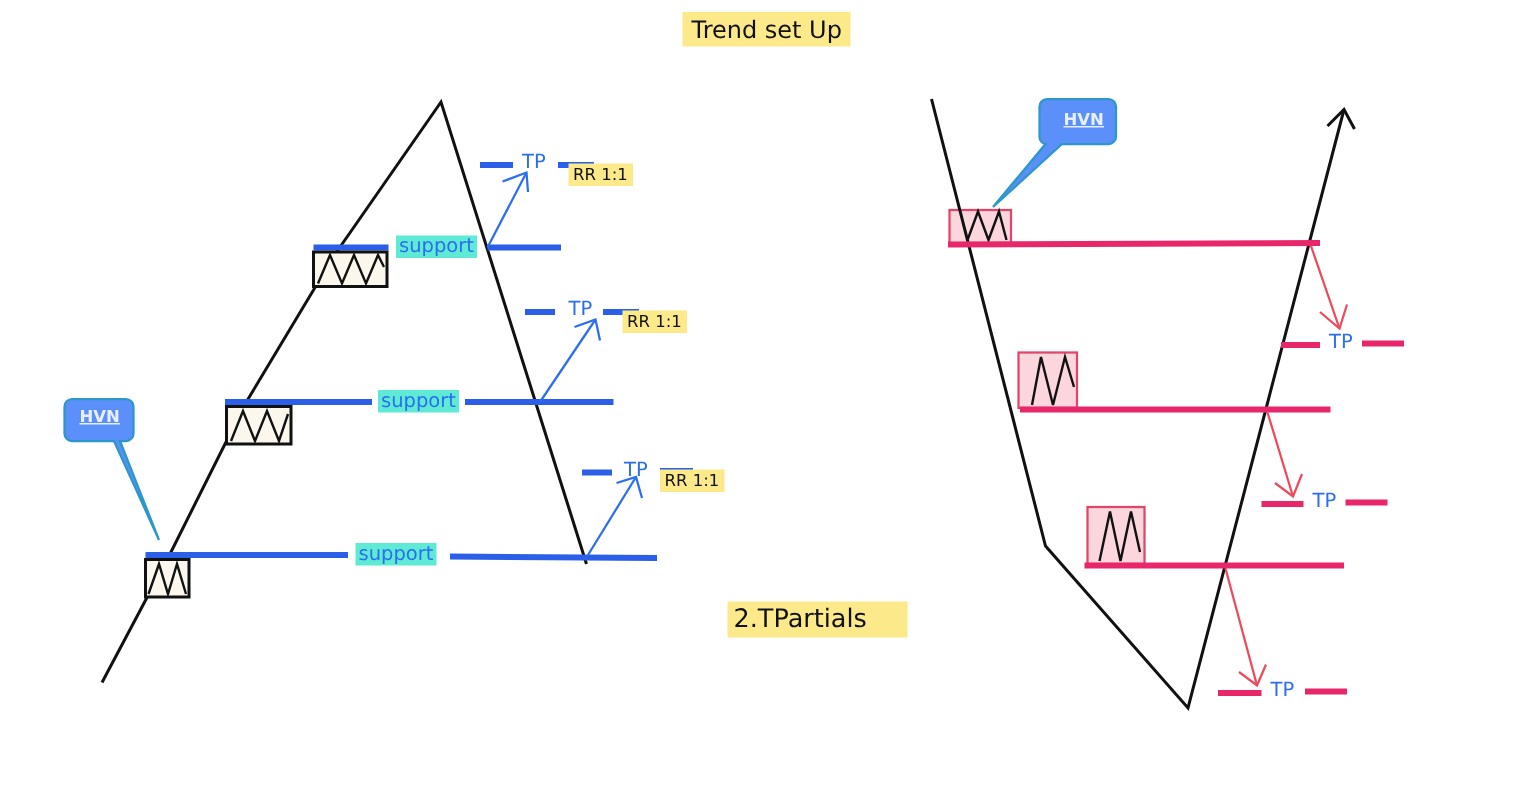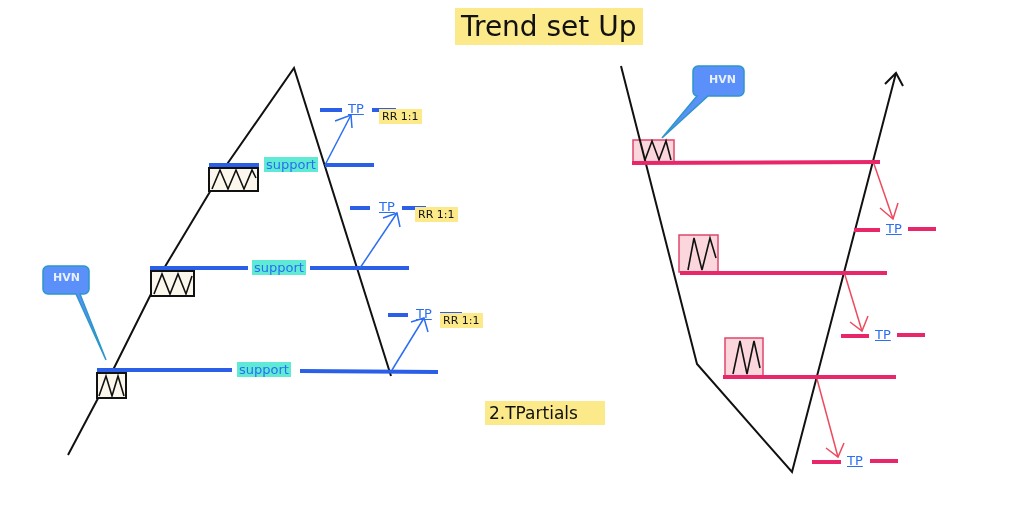--- a/index.html
+++ b/index.html
@@ -1,23 +1,23 @@
 <!DOCTYPE html>
 <html><head>
 <meta charset="utf-8">
 <style>
   html,body{margin:0;padding:0;background:#ffffff;}
   body{width:1024px;height:528px;position:relative;overflow:hidden;font-family:"DejaVu Sans",sans-serif;}
   svg{position:absolute;left:0;top:0;}
-  .title{position:absolute;left:455px;top:8px;background:#fce98a;padding:2px 6px;font-size:28px;color:#111;}
+  .title{position:absolute;left:455px;top:8px;background:#fce98a;padding:2px 6px;font-size:16px;color:#111;}
   .note{position:absolute;left:485px;top:401px;background:#fce98a;padding:2px 4px;font-size:17px;line-height:20px;color:#111;width:112px;}
   .rr{position:absolute;background:#fce98a;font-size:11px;padding:1px 3px;color:#111;margin-top:21px;}
   .lbl{position:absolute;font-size:13px;color:#2b6ef0;background:#5eead4;padding:0 2px;}
-  .tp{position:absolute;font-size:13px;color:#2b6ef0;text-decoration:underline;}
-  .hvn{position:absolute;color:#e8f0ff;font-size:11px;font-weight:bold;}
+  .tp{position:absolute;font-size:13px;color:#2b6ef0;}
+  .hvn{position:absolute;color:#e8f0ff;font-size:11px;font-weight:bold;text-decoration:underline;}
 </style>
 </head>
 <body>
 
 <svg width="1024" height="528">
 
   <g>
 
     <path d="M48 266 h36 a5 5 0 0 1 5 5 v18 a5 5 0 0 1 -5 5 h-4 L106 360 L76 294 h-28 a5 5 0 0 1 -5 -5 v-18 a5 5 0 0 1 5 -5 z" fill="#5b8ff9" stroke="#2c97c9" stroke-width="1.5"></path>
 

